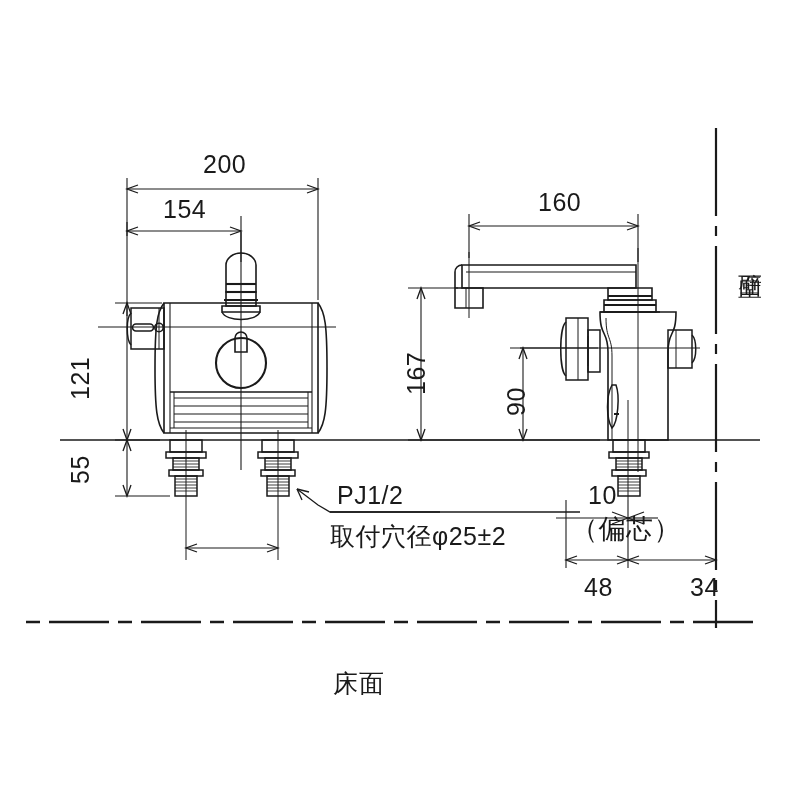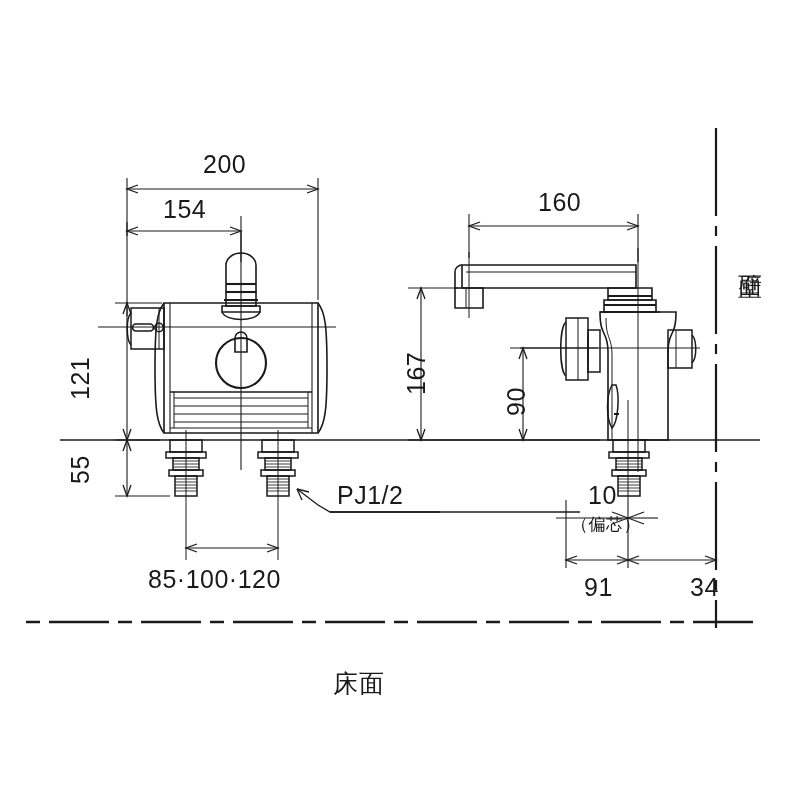--- a/index.html
+++ b/index.html
@@ -3,21 +3,21 @@
 <meta charset="utf-8">
 <style>
   html,body{margin:0;padding:0;background:#ffffff;}
   body{width:800px;height:800px;overflow:hidden;
        font-family:"Liberation Sans","DejaVu Sans",sans-serif;color:#1a1a1a;}
   #stage{position:relative;width:800px;height:704px;background:#fff;}
   #stage svg{display:block;width:800px;height:800px;}
   .lbl{position:absolute;font-family:"Liberation Sans","DejaVu Sans",sans-serif;
        color:#1a1a1a;white-space:nowrap;line-height:1;}
   .num{font-size:25px;letter-spacing:.5px;}
-  .num-sm{font-size:17px;letter-spacing:.5px;}
+  .num-sm{font-size:27px;letter-spacing:.5px;}
   .jp{font-size:25px;letter-spacing:1px;}
   .jp-v{font-size:24px;writing-mode:vertical-rl;text-orientation:upright;
         line-height:1.12;letter-spacing:2px;}
   .rot{transform:rotate(-90deg);transform-origin:0 0;}
 </style>
 </head>
 <body>
 
 <div id="stage">
 
@@ -284,36 +284,36 @@
 </svg>
 
 <div class="lbl num" style="left:203px;top:152px;">200</div>
 
 <div class="lbl num" style="left:163px;top:197px;">154</div>
 
 <div class="lbl num rot" style="left:68px;top:400px;">121</div>
 
 <div class="lbl num rot" style="left:68px;top:484px;">55</div>
 
-<div class="lbl num" style="left:148px;top:567px;">85·100·120</div>
 
 <div class="lbl num" style="left:337px;top:483px;text-align:center;">PJ1/2</div>
 
+<div class="lbl num" style="left:330px;top:524px;">取付穴径φ25±2</div>
 
 <div class="lbl num" style="left:538px;top:190px;">160</div>
 
 <div class="lbl num rot" style="left:404px;top:395px;">167</div>
 
 <div class="lbl num rot" style="left:504px;top:416px;">90</div>
 
 <div class="lbl num" style="left:588px;top:483px;text-align:center;">10</div>
 
 <div class="lbl num-sm" style="left:571px;top:516px;">（偏芯）</div>
 
-<div class="lbl num" style="left:584px;top:575px;">91</div>
+<div class="lbl num" style="left:584px;top:575px;">48</div>
 
 <div class="lbl num" style="left:690px;top:575px;">34</div>
 
 <div class="lbl jp-v" style="left:736px;top:254px;">壁面</div>
 
 <div class="lbl jp" style="left:333px;top:637px;margin-top:34px;">床面</div>
 
 </div>
 
 </body></html>

